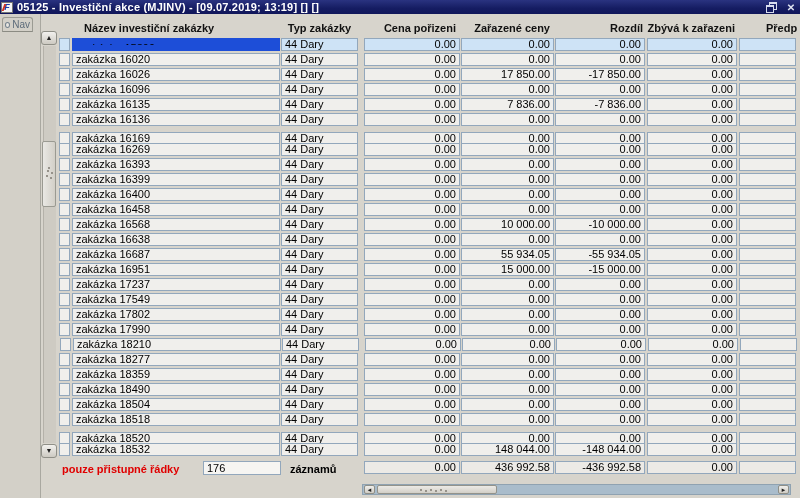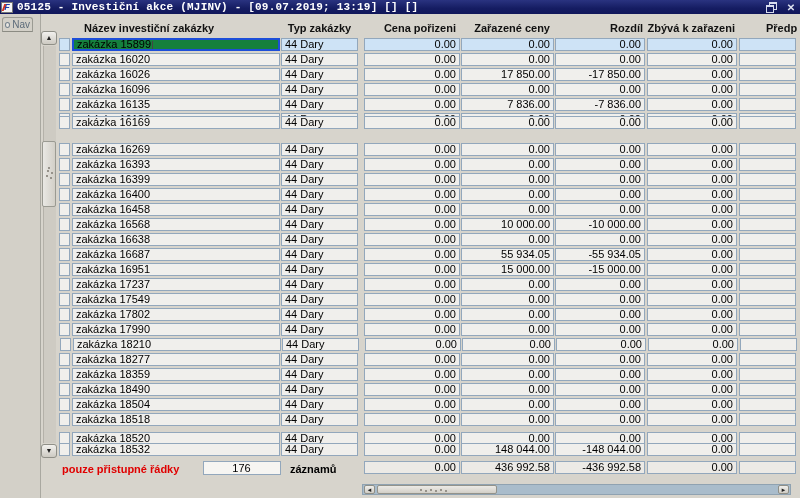--- a/index.html
+++ b/index.html
@@ -16,21 +16,21 @@
     color:#ffffff; display:flex; align-items:center; gap:4px;
     font-weight:bold; font-size:11px; line-height:14px;
   }
   .app-icon {
     width:12px; height:11px; margin-left:1px; background:#f4f4f4;
     border:1px solid #777; box-sizing:border-box; position:relative;
     font-size:9px; font-style:italic; font-weight:bold; color:#1a3fae;
     text-align:center; line-height:9px;
   }
   .app-icon i { position:absolute; left:1px; top:1px; width:2px; height:7px; background:#d03020; transform:skewX(-20deg); }
-  .titlebar .title { flex:0 0 auto; white-space:nowrap; letter-spacing:.2px;font-family:Liberation Mono, monospace; }
+  .titlebar .title { flex:0 0 auto; white-space:nowrap; letter-spacing:.2px; }
   .titlebar .spacer { flex:1; }
   .tb-btn { width:12px; height:11px; margin-right:3px; position:relative; cursor:default; color:#dfe4f2; }
   .ic-restore::before {
     content:""; position:absolute; right:1px; top:0; width:6px; height:5px;
     border:1px solid #d7dcee; border-top-width:2px;
   }
   .ic-restore::after {
     content:""; position:absolute; left:0; bottom:0; width:6px; height:5px;
     border:1px solid #d7dcee; border-top-width:2px; background:#151c62;
   }
@@ -72,27 +72,27 @@
   .num { text-align:right; }
   .f-ind    { left:59px;  width:11px; }
   .f-nazev  { left:72px;  width:208px; }
   .f-typ    { left:281px; width:77px; }
   .f-cena   { left:364px; width:96px; }
   .f-zaraz  { left:461px; width:93px; }
   .f-rozdil { left:555px; width:90px; }
   .f-zbyva  { left:647px; width:90px; }
   .f-predp  { left:739px; width:57px; }
   .row.selected .field { background:#cee3f6; }
-  .row.selected .f-nazev { background:#15803d; border:2px solid #1d4ed8; line-height:9px; }
+  .row.selected .f-nazev { background:#1d4ed8; border:6px solid #1d4ed8; line-height:9px; }
   .row.selected .f-nazev::after { content:""; display:inline-block; width:1px; height:9px; background:#444; vertical-align:-2px; margin-left:1px; }
   
   .filter-label { position:absolute; left:62px; top:463px; color:#e00000; font-weight:bold; }
   .count-field {
     position:absolute; left:203px; top:461px; width:78px; height:14px; box-sizing:border-box;
-    border:1px solid #92a7bc; background:#f6f5f2; text-align:center; padding:1px 4px 0 3px; line-height:11px;
+    border:1px solid #92a7bc; background:#f6f5f2; text-align:left; padding:1px 4px 0 3px; line-height:11px;
   }
   .count-suffix { position:absolute; left:290px; top:463px; font-weight:bold; }
   .total { top:461px; background:#eceae6; }
   
   .hsb { position:absolute; left:362px; top:484px; width:429px; height:11px; background:#a9bccb; border:1px solid #8fa2b1; box-sizing:border-box; }
   .hsb-btn {
     position:absolute; top:0; width:11px; height:9px;
     background:linear-gradient(#f0efec,#cfccc4); border:1px solid #8f8f87;
     box-sizing:border-box; border-radius:2px; font-size:6px; line-height:8px; text-align:center; color:#222; cursor:default;
   }
@@ -192,21 +192,21 @@
       <div class="row" style="position: absolute; left: 0px; top: 113px; width: 800px; height: 15px;">
       <span class="field f-ind"></span>
       <span class="field f-nazev">zakázka 16136</span>
       <span class="field f-typ">44 Dary</span>
       <span class="field f-cena num">0.00</span>
       <span class="field f-zaraz num">0.00</span>
       <span class="field f-rozdil num">0.00</span>
       <span class="field f-zbyva num">0.00</span>
       <span class="field f-predp"></span>
     </div>
-      <div class="row" style="position: absolute; left: 0px; top: 116px; width: 800px; height: 15px;">
+      <div class="row" style="position: absolute; left: 0px; top: 132px; width: 800px; height: 15px;">
       <span class="field f-ind"></span>
       <span class="field f-nazev">zakázka 16169</span>
       <span class="field f-typ">44 Dary</span>
       <span class="field f-cena num">0.00</span>
       <span class="field f-zaraz num">0.00</span>
       <span class="field f-rozdil num">0.00</span>
       <span class="field f-zbyva num">0.00</span>
       <span class="field f-predp"></span>
     </div>
       <div class="row" style="position: absolute; left: 0px; top: 143px; width: 800px; height: 15px;">

